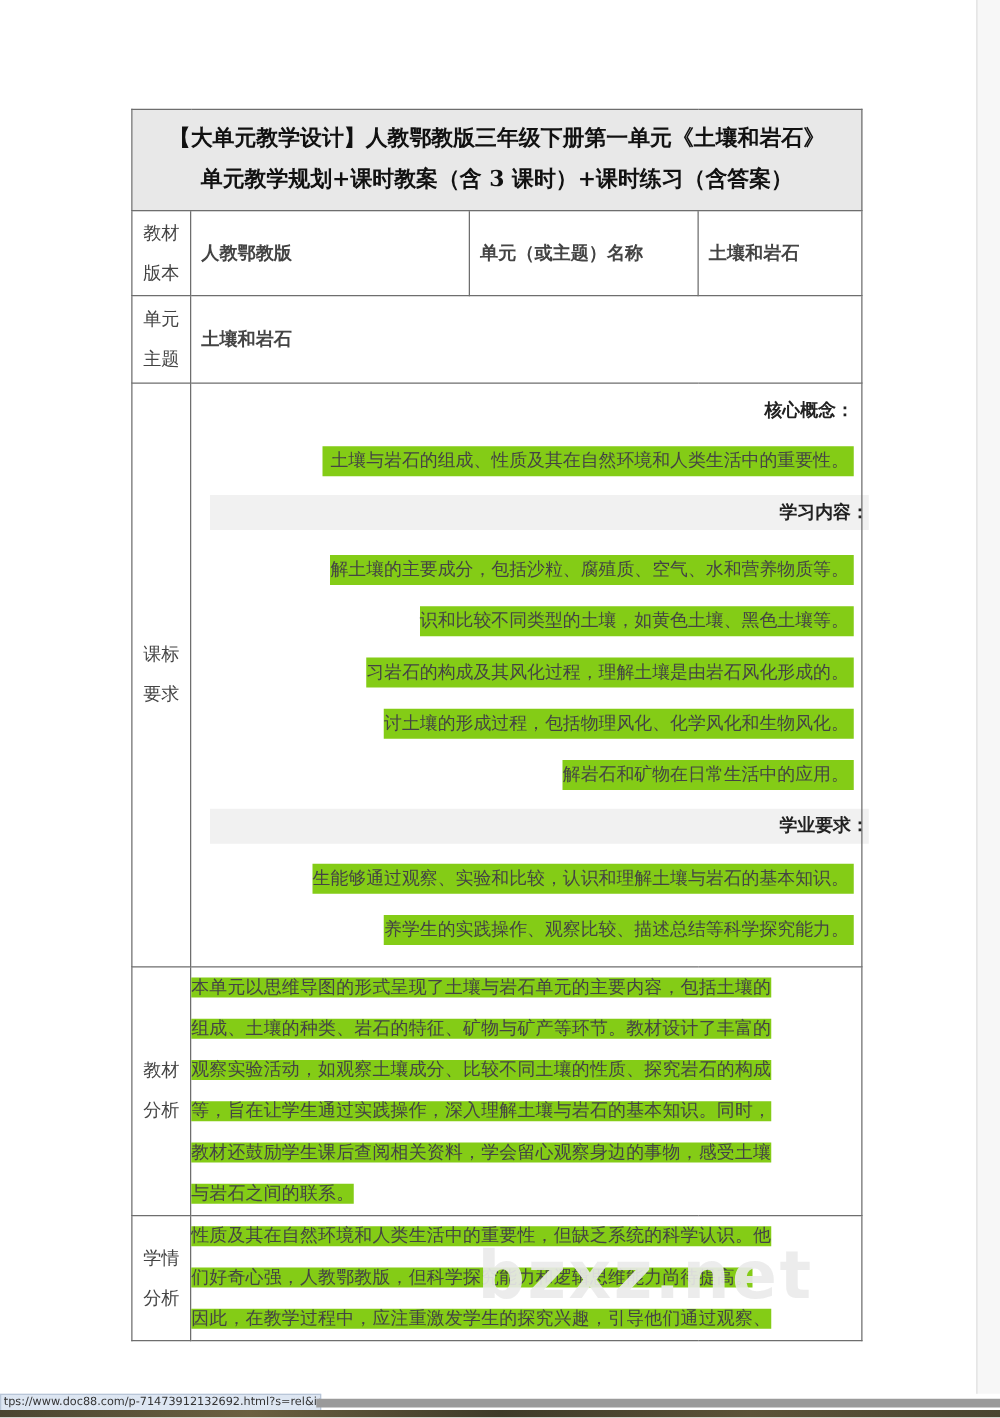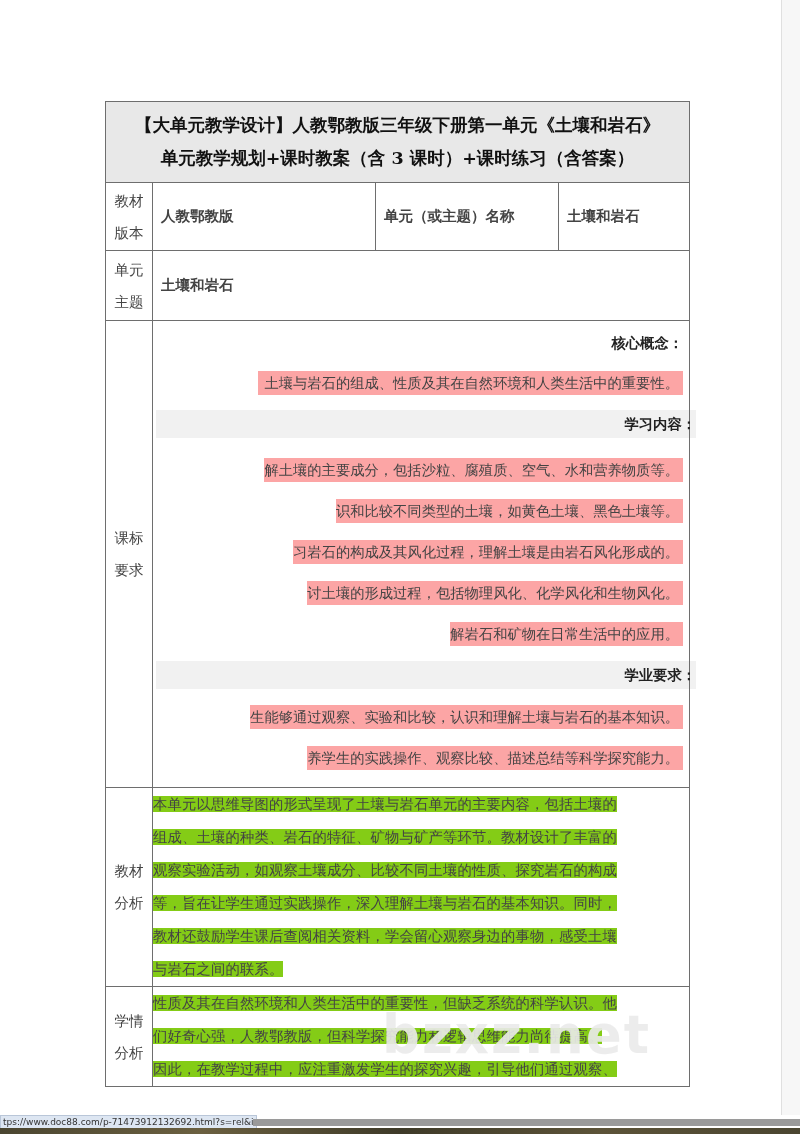--- a/index.html
+++ b/index.html
@@ -3,21 +3,21 @@
 <meta charset="utf-8">
 <style>
   html, body { margin:0; padding:0; }
   body {
     width:800px; height:1134px; position:relative; overflow:hidden;
     background:#ffffff;
     font-family: "DejaVu Serif", "Liberation Serif", serif;
     color:#444;
   }
   .page {
-    position:absolute; left:0; top:16px; width:780px; height:1115px;
+    position:absolute; left:0; top:2px; width:780px; height:1115px;
     background:#ffffff;
   }
   .right-strip {
     position:absolute; left:781px; top:0; width:19px; height:1115px;
     background:#f7f7f7; border-left:1px solid #e0e0e0;
   }
   .doc-table {
     position:absolute; left:105px; top:85px; width:584px;
     border-collapse:collapse; table-layout:fixed;
   }
@@ -28,28 +28,28 @@
     background:#e8e8e8; height:80px; text-align:center;
     font-weight:bold; color:#111; font-size:17.5px; line-height:33px;
   }
   .label-cell {
     text-align:center; font-size:14.5px; line-height:32px; color:#444;
   }
   .val-cell { font-size:14.5px; color:#444; padding-left:8px !important;font-weight:bold; }
   .block { padding:4px 6px 6px 0 !important; vertical-align:top !important;text-align:right; }
   .line {
     font-size:14.3px; line-height:24px; margin:6px 0 11px 0; white-space:nowrap;
-    display:inline-block; background:#fca5a5; padding-right:4px;
+    display:inline-block; background:#84cc16; padding-right:4px;
   }
   .line.indent { padding-left:6px; margin-left:2px; }
   .heading {
     font-weight:bold; color:#222; font-size:14.3px; line-height:28px;
     margin:4px 0 8px 0;
   }
-  .heading.shade { background:#f1f1f1; display:block; margin-left:3px; padding-left:20px; width:520px; }
+  .heading.shade { background:#f1f1f1; display:block; margin-left:15px; padding-left:7px; width:520px; }
   .para {
     font-size:14.3px; line-height:33px; color:#444; padding:2px 6px 2px 8px; letter-spacing:0.2px;
   }
   .para span { background:#84cc16; }
   .watermark {
     position:absolute; left:382px; top:988px; font-family:"DejaVu Sans", sans-serif;
     font-weight:bold; font-size:53px; color:#ebebeb; letter-spacing:2px; opacity:0.9;
   }
   .status-bar {
     position:absolute; left:0; top:1115px; width:253px; height:13px;

